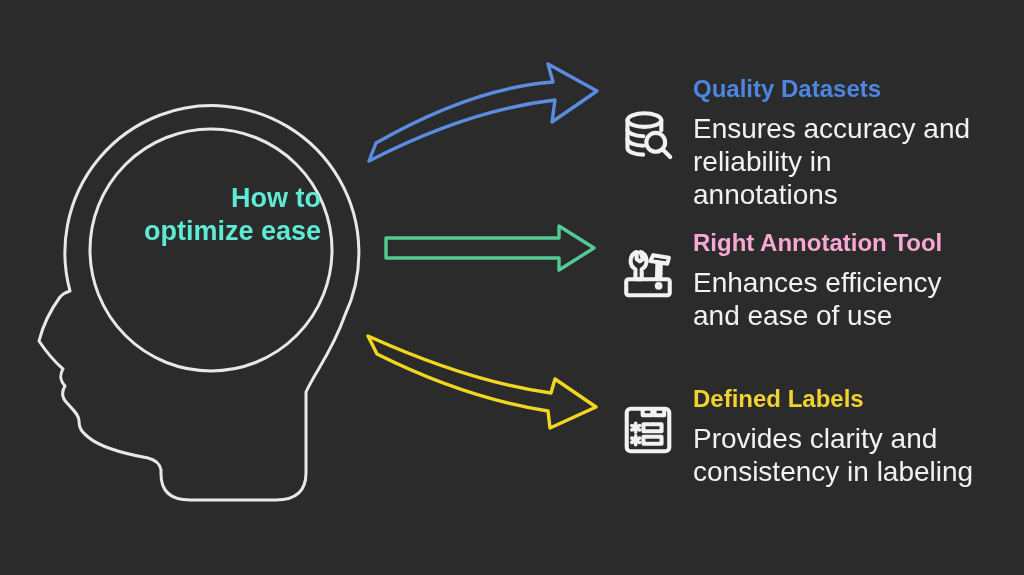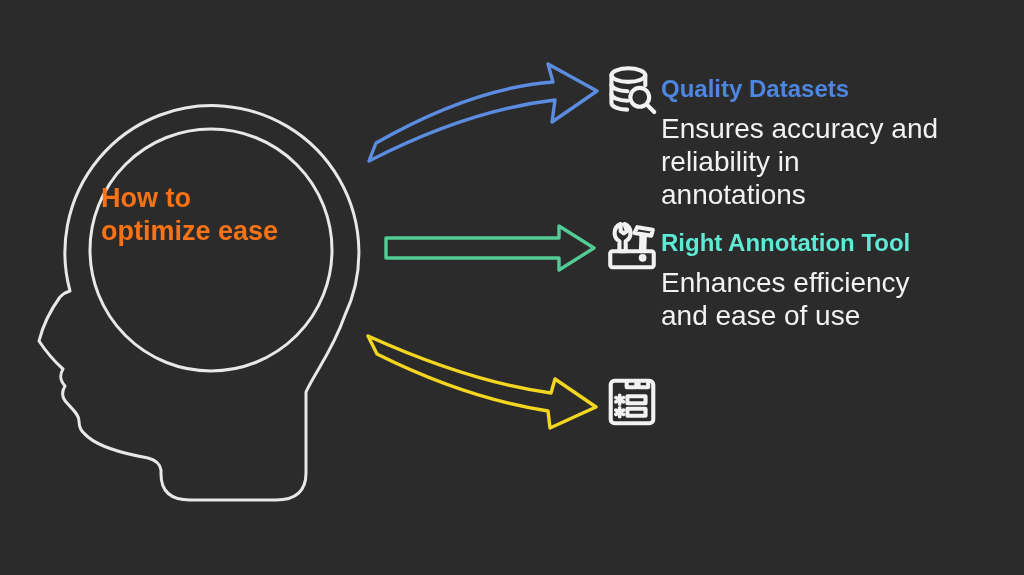--- a/index.html
+++ b/index.html
@@ -21,33 +21,34 @@
     display: block;
   }
   .head-line { stroke: #e8e8e8; stroke-width: 3; fill: none;
                stroke-linecap: round; stroke-linejoin: round; }
   .arrow { fill: none; stroke-width: 3.4; stroke-linejoin: round; stroke-linecap: round; }
 
   .question {
     position: absolute;
     left: 101px; top: 182px;
     width: 220px;
-    text-align: left;
-    color: #f97316;
+    text-align: right;
+    color: #5eead4;
     font-size: 27px;
     font-weight: bold;
     line-height: 33px;
   }
   .question span { display: block; }
 
   .item-row {
     position: absolute;
-    left: 603px;
+    left: 619px;
     display: flex;
-    align-items: flex-start;
+    gap: 16px;
+    align-items: center;
   }
   .item-row .icon-box {
     width: 58px; height: 60px;
     flex: 0 0 58px;
   }
   .icon-box svg { width: 58px; height: 60px; display: block; }
   .icon-stroke { fill: none; stroke: #f2f2f2; stroke-width: 1.7;
                  stroke-linecap: round; stroke-linejoin: round; }
   .icon-stroke-thin { fill: none; stroke: #f2f2f2; stroke-width: 1.5;
                       stroke-linecap: round; stroke-linejoin: round; }
@@ -132,32 +133,36 @@
       <svg viewBox="0 0 24 24">
         <rect class="icon-stroke" x="3" y="14.2" width="18" height="6.6" rx="0.9"></rect>
         <path class="icon-stroke" d="M8.9 2.9c1.5.6 2.5 2 2.5 3.7 0 1.5-.8 2.7-2 3.4v4.2H6.8V10c-1.2-.7-2-1.9-2-3.4 0-1.7 1-3.1 2.5-3.7v2.9l1.3 1 1.3-1z"></path>
         <path class="icon-stroke" d="M13 6.6 14.2 4.2 20.6 5.3 20 7.7 Z"></path>
         <path class="icon-stroke" d="M15.9 7.5 15.7 14.2"></path>
         <path class="icon-stroke" d="M17.3 7.6 17.1 14.2"></path>
         <circle class="icon-stroke-thin" cx="16.4" cy="16.9" r="0.85"></circle>
       </svg>
     </div>
     <div class="item-text">
-      <h3 class="item-title" style="color: #5eead4;">Right Annotation Tool</h3>
+      <h3 class="item-title" style="color: #f9a8d4;">Right Annotation Tool</h3>
       <p class="item-desc">Enhances efficiency and ease of use</p>
     </div>
   </div>
 
   <div class="item-row row-3">
     <div class="icon-box">
       <svg viewBox="0 0 24 24">
         <rect class="icon-stroke" x="3.2" y="3.2" width="17.6" height="17.6" rx="1.6"></rect>
         <path class="icon-stroke" d="M9.8 3.6v2.3h4V3.6"></path>
         <path class="icon-stroke" d="M14.7 3.6v2.3h4V3.6"></path>
         <rect class="icon-stroke" x="10.1" y="9.6" width="7.5" height="2.9"></rect>
         <rect class="icon-stroke" x="10.1" y="14.8" width="7.5" height="2.9"></rect>
         <path class="icon-stroke-thin" d="M6.9 9.2v3.7M5.3 10.15l3.2 1.8M8.5 10.15l-3.2 1.8"></path>
         <path class="icon-stroke-thin" d="M6.9 14.4v3.7M5.3 15.35l3.2 1.8M8.5 15.35l-3.2 1.8"></path>
       </svg>
     </div>
+    <div class="item-text">
+      <h3 class="item-title" style="color: rgb(240, 210, 50);">Defined Labels</h3>
+      <p class="item-desc">Provides clarity and consistency in labeling</p>
+    </div>
   </div>
 
 </div>
 
 </body></html>

